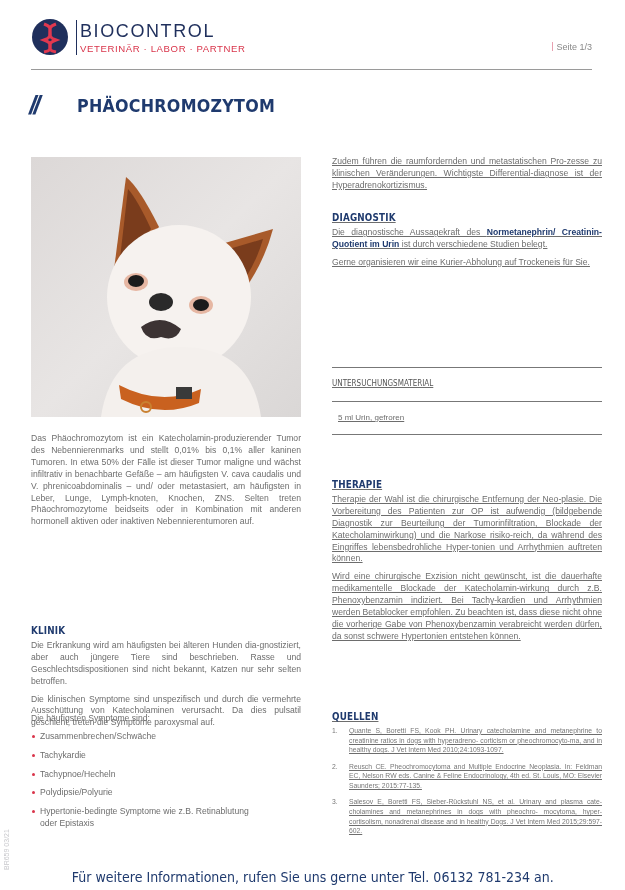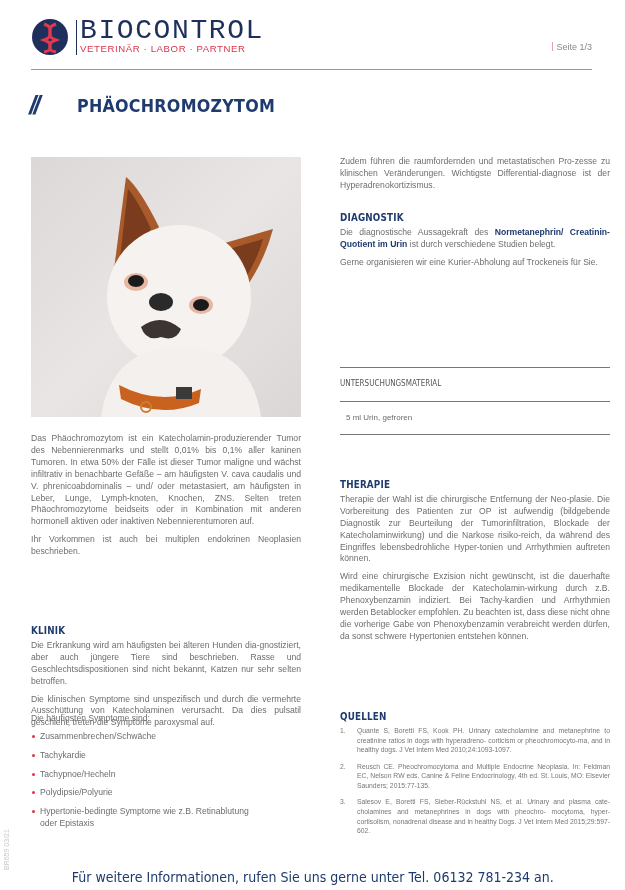--- a/index.html
+++ b/index.html
@@ -1,33 +1,33 @@
 <!DOCTYPE html>
 <html><head>
 <meta charset="utf-8">
 <style>
   html,body{margin:0;padding:0;background:#fff;}
   body{width:625px;height:890px;position:relative;overflow:hidden;font-family:"Liberation Sans",sans-serif;color:#6d6d6d;}
   .logo{position:absolute;left:32px;top:19px;display:flex;align-items:center;}
   .logo-mark{width:36px;height:36px;border-radius:50%;background:#1f2f5c;position:relative;overflow:hidden;}
   .logo-mark svg{position:absolute;left:0;top:0;}
   .logo-text{margin-left:8px;border-left:1px solid #1f2f5c;padding-left:3px;}
-  .logo-name{font-family:Liberation Mono, monospace;font-size:28px;letter-spacing:1.6px;color:#1f2f5c;line-height:22px;}
+  .logo-name{font-family:Liberation Sans, sans-serif;font-size:18px;letter-spacing:1.6px;color:#1f2f5c;line-height:22px;}
   .logo-tag{font-size:9.6px;letter-spacing:0.6px;color:#d9344a;line-height:12px;margin-top:1px;}
   .page-num{position:absolute;right:33px;top:42px;font-size:9px;color:#888;}
   .page-num .bar{display:inline-block;width:1px;height:9px;background:#e8a0b0;margin-right:3px;vertical-align:-1px;}
   .top-rule{position:absolute;left:31px;right:33px;top:69px;height:1px;background:#9a9a9a;}
   .title-row{position:absolute;left:29px;top:90px;display:flex;align-items:center;}
   .slashes{font-size:26px;font-style:italic;color:#1f3a6e;letter-spacing:-3px;font-weight:bold;width:38px;}
   .title{font-family:"DejaVu Sans",sans-serif;font-size:18.5px;color:#1f3a6e;letter-spacing:0.3px;margin-left:10px;font-weight:bold;transform:scaleX(0.86);transform-origin:left;}
   .photo{position:absolute;left:31px;top:157px;width:270px;height:260px;background:linear-gradient(135deg,#dcd8d7,#e8e5e4 50%,#dad7d6);overflow:hidden;}
   .col{position:absolute;font-size:8.6px;line-height:11.9px;text-align:justify;}
   .col p{margin:0 0 6px 0;}
   .left{left:31px;width:270px;}
-  .right{left:340px;width:270px;}
+  .right{left:332px;width:270px;text-decoration:underline;}
   h2{font-family:"DejaVu Sans",sans-serif;font-size:10px;color:#1f3a6e;margin:0 0 3px 0;font-weight:bold;transform:scaleX(0.88);transform-origin:left;letter-spacing:0.2px;}
   .hl{color:#1f3a6e;font-weight:bold;}
   ul.symptoms{list-style:none;margin:0;padding:0;}
   ul.symptoms li{position:relative;padding-left:9px;margin-bottom:6.9px;text-align:left;}
   ul.symptoms li:before{content:"";position:absolute;left:1px;top:4px;width:3px;height:3px;border-radius:50%;background:#d9344a;}
   .mat-rule{height:1px;background:#777;}
   .mat-label{font-family:"DejaVu Sans",sans-serif;font-size:8px;color:#555;padding:10px 0 11px 0;transform:scaleX(0.9);transform-origin:left;}
   .mat-value{font-size:8px;color:#6d6d6d;padding:10px 0 10px 6px;}
   ol.refs{margin:0;padding:0;list-style:none;font-size:6.8px;line-height:9.6px;color:#777;}
   ol.refs li{position:relative;padding-left:17px;margin-bottom:7px;text-align:justify;}
@@ -75,21 +75,20 @@
     <ellipse cx="130" cy="145" rx="12" ry="9" fill="#2a2a2a"></ellipse>
     <path d="M110 170 Q130 155 150 172 Q145 185 130 180 Q115 185 110 170 Z" fill="#3c3333"></path>
     <path d="M88 228 Q130 250 170 232 L168 246 Q130 262 90 242 Z" fill="#c9611f"></path>
     <rect x="145" y="230" width="16" height="12" fill="#3a3a3a"></rect>
     <circle cx="115" cy="250" r="5" fill="none" stroke="#c98030" stroke-width="2"></circle>
   </svg>
 </div>
 
 <div class="col left" style="top:433px;">
   <p>Das Phäochromozytom ist ein Katecholamin-produzierender Tumor des Nebennierenmarks und stellt 0,01% bis 0,1% aller kaninen Tumoren. In etwa 50% der Fälle ist dieser Tumor maligne und wächst infiltrativ in benachbarte Gefäße – am häufigsten V. cava caudalis und V. phrenicoabdominalis – und/ oder metastasiert, am häufigsten in Leber, Lunge, Lymph-knoten, Knochen, ZNS. Selten treten Phäochromozytome beidseits oder in Kombination mit anderen hormonell aktiven oder inaktiven Nebennierentumoren auf.</p>
-  <p>Ihr Vorkommen ist auch bei multiplen endokrinen Neoplasien beschrieben.</p>
 </div>
 
 <div class="col left" style="top:589px;margin-top:36px;">
   <h2>KLINIK</h2>
   <p>Die Erkrankung wird am häufigsten bei älteren Hunden dia-gnostiziert, aber auch jüngere Tiere sind beschrieben. Rasse und Geschlechtsdispositionen sind nicht bekannt, Katzen nur sehr selten betroffen.</p>
   <p>Die klinischen Symptome sind unspezifisch und durch die vermehrte Ausschüttung von Katecholaminen verursacht. Da dies pulsatil geschieht, treten die Symptome paroxysmal auf.</p>
 </div>
 
 <div class="col left" style="top:713px;">
   <p style="margin-bottom:6px;">Die häufigsten Symptome sind:</p>

